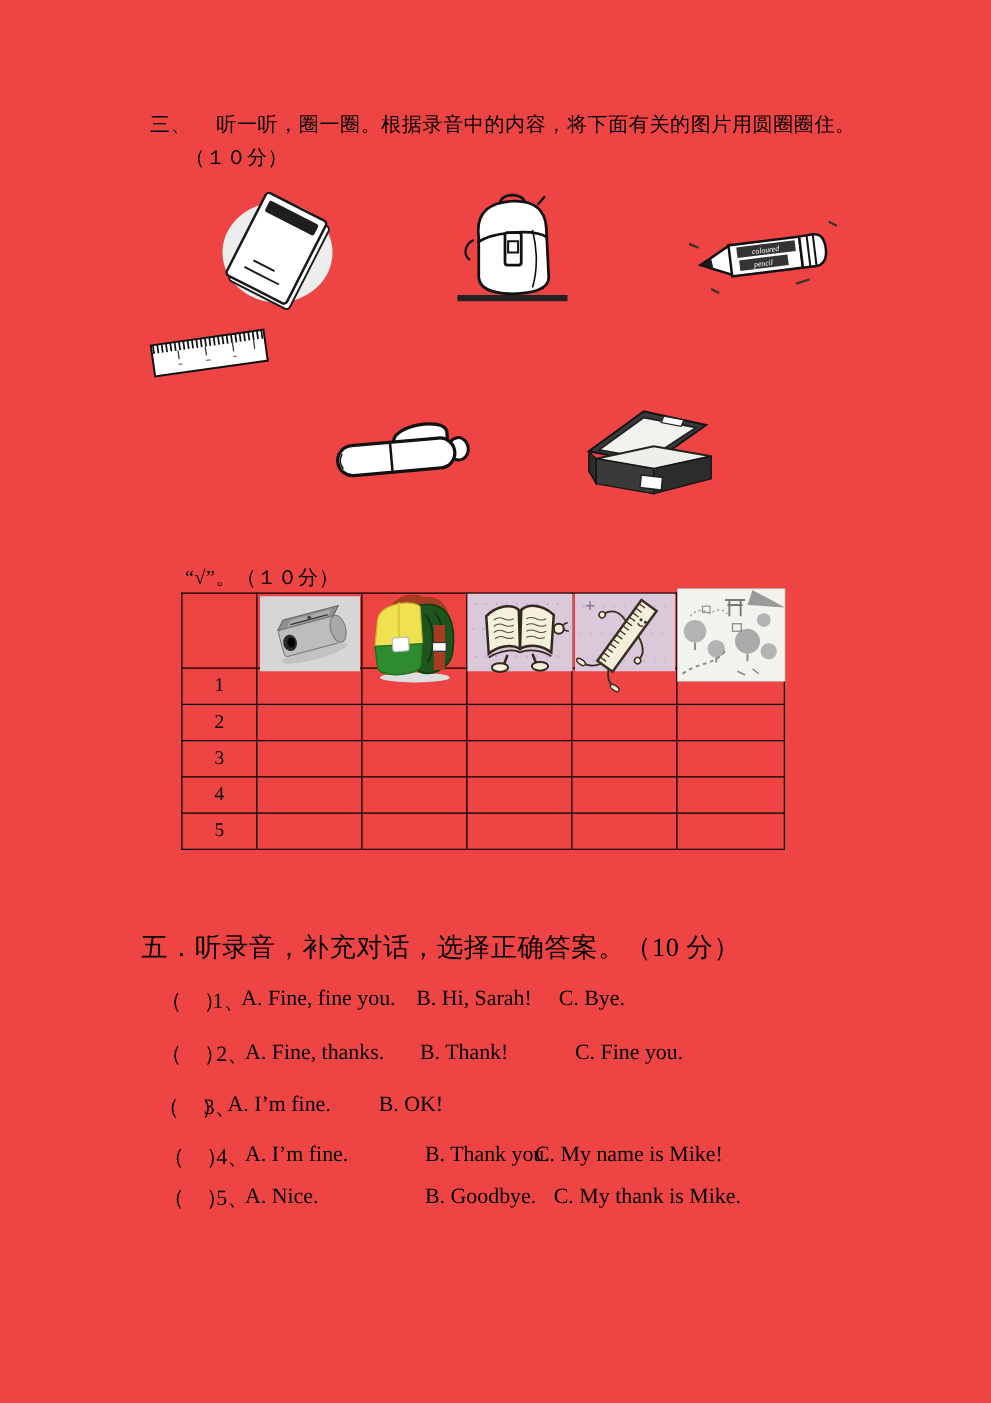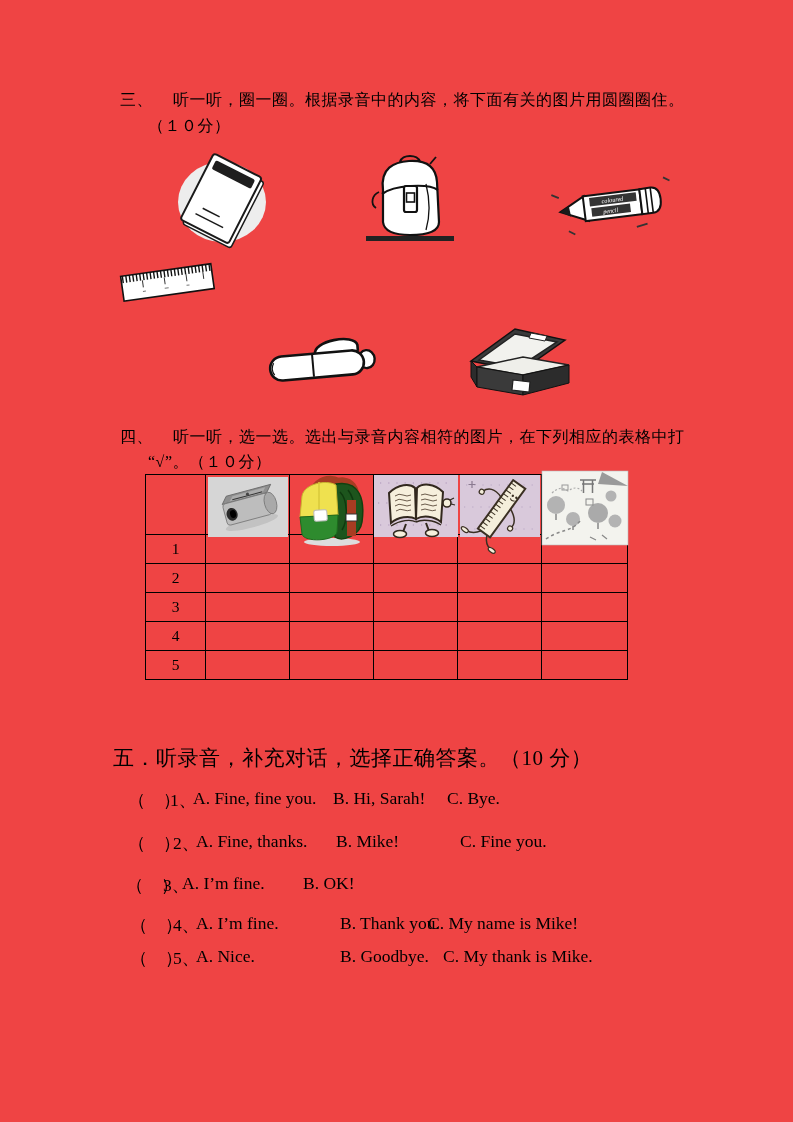--- a/index.html
+++ b/index.html
@@ -91,23 +91,20 @@
     <polygon points="6,36 50,4 100,15 56,46" fill="#3a3a3a" stroke="#111" stroke-width="1.5"></polygon>
     <polygon points="14,35 50,9 92,17 54,42" fill="#f2f2ee" stroke="#222" stroke-width="1.5"></polygon>
     <polygon points="66,8 82,11 80,16 64,13" fill="#fff" stroke="#222" stroke-width="1"></polygon>
     <polygon points="12,42 58,50 104,40 58,32" fill="#efefea" stroke="#222" stroke-width="1.5"></polygon>
     <polygon points="6,36 12,42 12,62 6,52" fill="#2c2c2c" stroke="#111" stroke-width="1"></polygon>
     <polygon points="12,42 58,50 58,70 12,62" fill="#3a3a3a" stroke="#111" stroke-width="1"></polygon>
     <polygon points="58,50 104,40 104,58 58,70" fill="#2c2c2c" stroke="#111" stroke-width="1"></polygon>
     <polygon points="48,55 65,57 64,67 47,65" fill="#fff" stroke="#222" stroke-width="1.2"></polygon>
   </svg>
 
-  <div class="abs zh" style="left:120px;top:427px">
-    <span>四、</span><span class="gap">听一听，选一选。选出与录音内容相符的图片，在下列相应的表格中打</span>
-  </div>
   <div class="abs zh" style="left:148px;top:452px">“√”。（１０分）</div>
 
   <table class="grid">
     <colgroup>
       <col style="width:60px">
         <col style="width:84px">
         <col style="width:84px">
       <col style="width:84px">
         <col style="width:84px">
         <col style="width:86px">
@@ -254,21 +251,21 @@
 
   <span class="abs en" style="left:128px;top:788px">（　）</span>
   <span class="abs en" style="left:170px;top:788px">1、</span>
   <span class="abs en" style="left:193px;top:788px">A. Fine, fine you.</span>
   <span class="abs en" style="left:333px;top:788px">B. Hi, Sarah!</span>
   <span class="abs en" style="left:447px;top:788px">C. Bye.</span>
 
   <span class="abs en" style="left:128px;top:831px">（　）</span>
   <span class="abs en" style="left:173px;top:831px">2、</span>
   <span class="abs en" style="left:196px;top:831px">A. Fine, thanks.</span>
-  <span class="abs en" style="left:336px;top:831px">B. Mike!</span>
+  <span class="abs en" style="left:336px;top:831px">B. Thank!</span>
   <span class="abs en" style="left:460px;top:831px">C. Fine you.</span>
 
   <span class="abs en" style="left:126px;top:873px">（　）</span>
   <span class="abs en" style="left:163px;top:873px">3、</span>
   <span class="abs en" style="left:182px;top:873px">A. I’m fine.</span>
   <span class="abs en" style="left:303px;top:873px">B. OK!</span>
 
   <span class="abs en" style="left:130px;top:913px">（　）</span>
   <span class="abs en" style="left:173px;top:913px">4、</span>
   <span class="abs en" style="left:196px;top:913px">A. I’m fine.</span>

